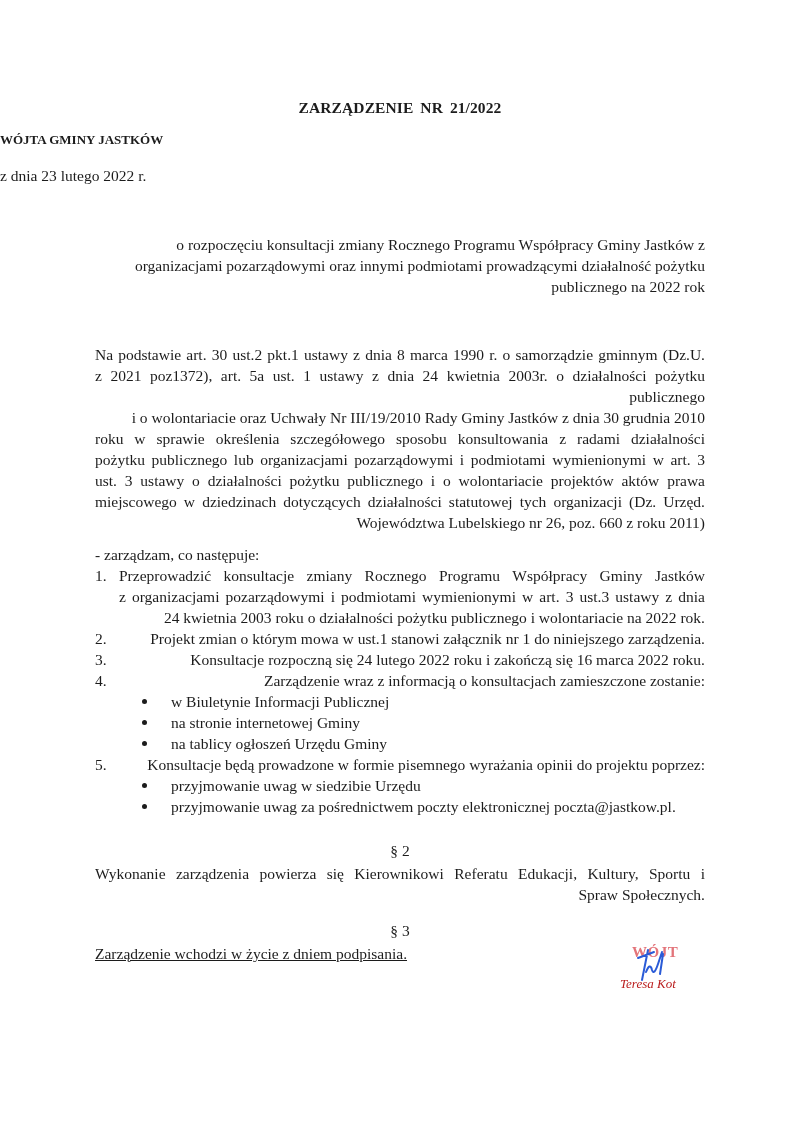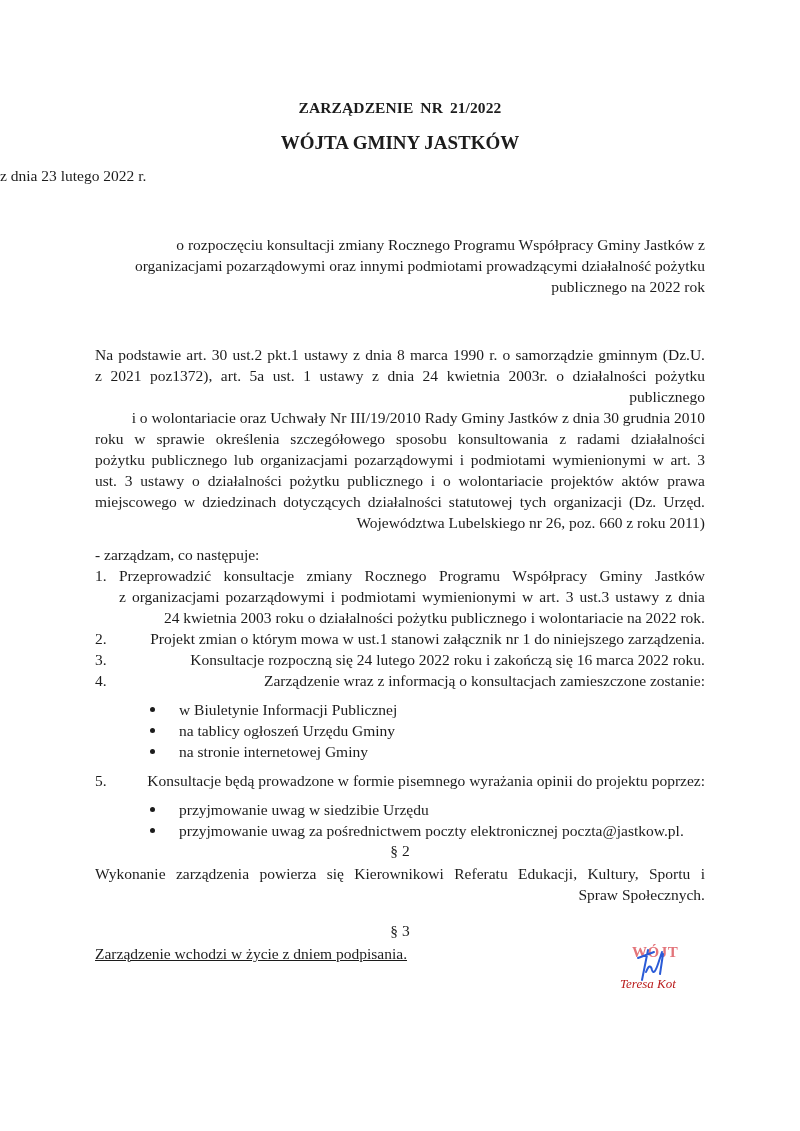--- a/index.html
+++ b/index.html
@@ -25,23 +25,23 @@
       top: 99px; left: 0; width: 800px;
       text-align: center;
       font-weight: bold;
       font-size: 15.5px;
       letter-spacing: 0.1px;
       word-spacing: 3px;
     }
     .title2 {
       position: absolute;
       top: 132px; left: 0; width: 800px;
-      text-align: center;
+      text-align: left;
       font-weight: bold;
-      font-size: 19px;
+      font-size: 13px;
     }
     .date {
       position: absolute;
       top: 167px; left: 0; width: 800px;
       font-size: 15.5px;
     }
     .subject {
       position: absolute;
       top: 234px; left: 105px; width: 600px;
       text-align: center;
@@ -69,21 +69,21 @@
     ol.items > li {
       position: relative;
       padding-left: 24px;
     }
     ol.items > li .num {
       position: absolute;
       left: 0; top: 0;
     }
     ul.bullets {
       list-style: none;
-      margin: 8px; padding: 0;
+      margin: 0; padding: 0;
     }
     ul.bullets li {
       position: relative;
       padding-left: 52px;
     }
     ul.bullets li .dot {
       position: absolute;
       left: 23px; top: 8px;
       width: 5px; height: 5px;
       border-radius: 50%;
@@ -170,22 +170,22 @@
     </li>
     <li>
       <span class="num">3.</span>
       <span class="line">Konsultacje rozpoczną się 24 lutego 2022 roku i zakończą się 16 marca 2022 roku.</span>
     </li>
     <li>
       <span class="num">4.</span>
       <span class="line">Zarządzenie wraz z informacją o konsultacjach zamieszczone zostanie:</span>
       <ul class="bullets">
         <li><span class="dot"></span><span>w Biuletynie Informacji Publicznej</span></li>
+        <li><span class="dot"></span><span>na stronie internetowej Gminy</span></li>
         <li><span class="dot"></span><span>na tablicy ogłoszeń Urzędu Gminy</span></li>
-        <li><span class="dot"></span><span>na stronie internetowej Gminy</span></li>
       </ul>
     </li>
     <li>
       <span class="num">5.</span>
       <span class="line">Konsultacje będą prowadzone w formie pisemnego wyrażania opinii do projektu poprzez:</span>
       <ul class="bullets">
         <li><span class="dot"></span><span>przyjmowanie uwag w siedzibie Urzędu</span></li>
         <li><span class="dot"></span><span>przyjmowanie uwag za pośrednictwem poczty elektronicznej poczta@jastkow.pl.</span></li>
       </ul>
     </li>

